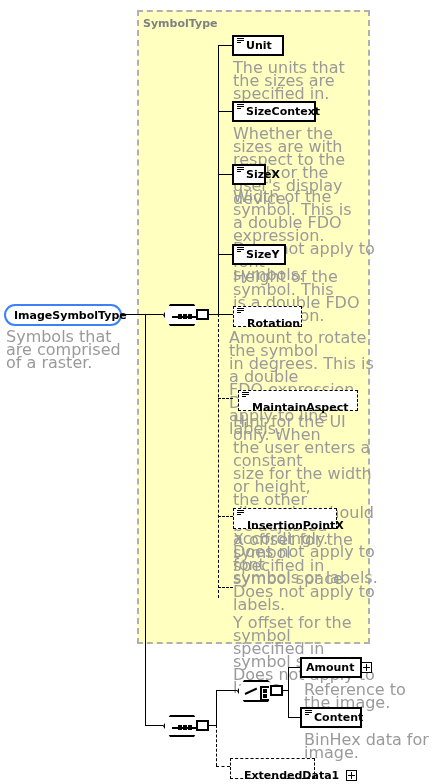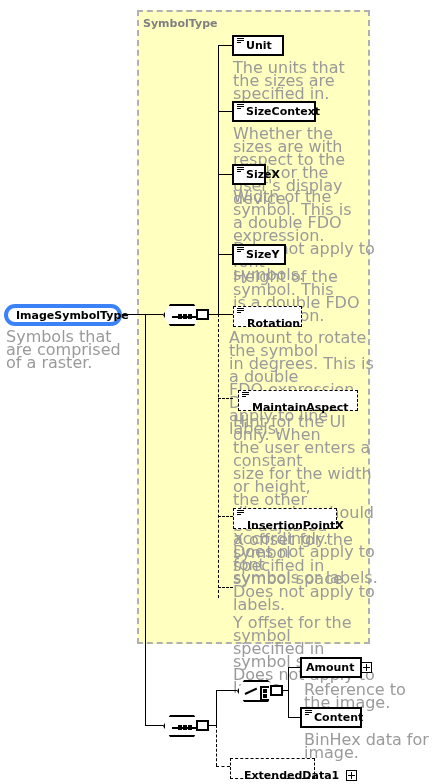--- a/index.html
+++ b/index.html
@@ -127,21 +127,21 @@
     width: 1px;
     height: 7px;
     background: #000;
   }
 
   
   .rootnode {
     position: absolute;
     box-sizing: border-box;
     background: #ffffff;
-    border: 4px solid #3b82f6;
+    border: 2px solid #3b82f6;
     border-radius: 11px;
     height: 22px;
     display: flex;
     align-items: center;
     padding: 0 4px 0 8px;
     font-size: 11px;
     font-weight: bold;
     white-space: nowrap;
   }
   .rootnode .inline-toggle { margin-left: 6px; }

